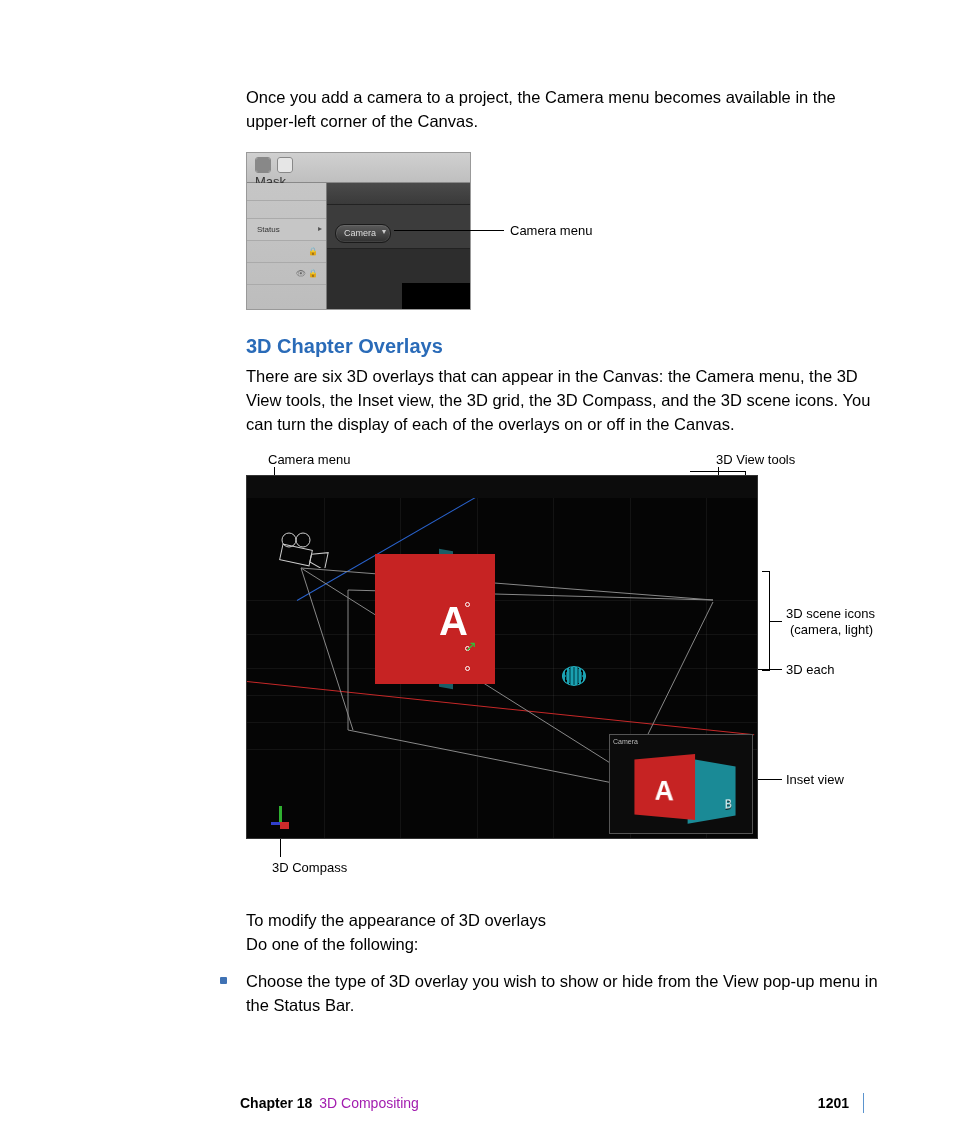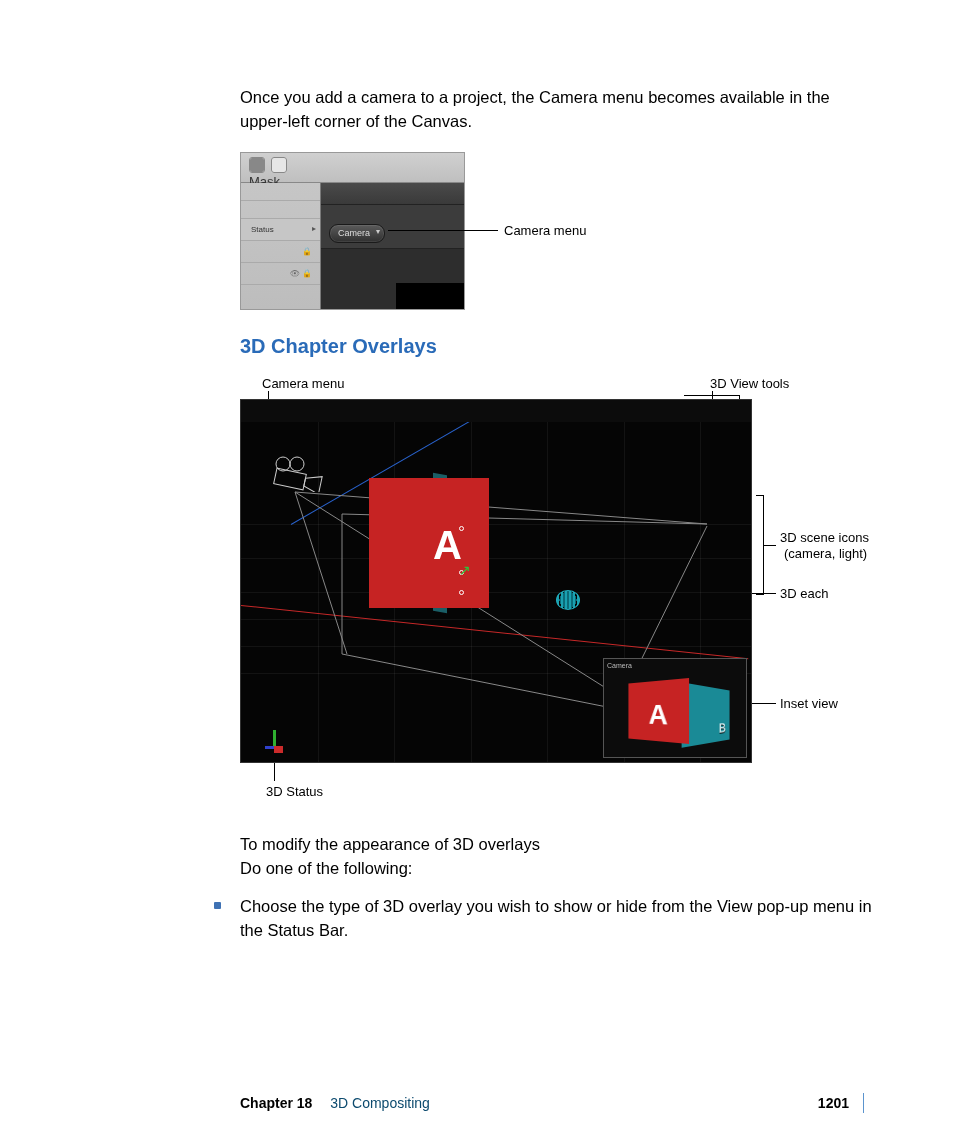--- a/index.html
+++ b/index.html
@@ -8,20 +8,21 @@
     background: #fff;
     width: 954px;
     height: 1145px;
     position: relative;
     color: #000;
   }
   .page {
     padding: 86px 72px 0 240px;
     font-size: 16.5px;
     line-height: 1.45;
+    margin-left: 6px;
   }
   .intro { margin-bottom: 18px; }
   h2.section {
     color: #2a6bb8;
     font-size: 20px;
     font-weight: 600;
     margin-top: 8px;
     margin-bottom: 4px;
   }
   .bold { font-weight: 400; }
@@ -53,21 +54,21 @@
     right: 90px;
     display: flex;
     justify-content: space-between;
     font-size: 14px;
     border-right: 1.5px solid #5b94ce;
     padding-right: 14px;
     height: 20px;
     align-items: center;
   }
   .footer .chap { font-weight: 700; }
-  .footer .title { color: #0c4a6e; margin-left: 14px; }
+  .footer .title { color: #a21caf; margin-left: 3px; }
   .footer .pn { font-weight: 700; }
 
   
   .fig1wrap {
     position: relative;
     height: 170px;
     margin: 8px 0 10px 0;
   }
   .fig1 {
     width: 225px;
@@ -281,20 +282,21 @@
         <div class="fig1-dark2"></div>
       </div>
       <div class="cam-btn">Camera</div>
       <div class="fig1-blk"></div>
     </div>
     <div class="fig1-callout-line"></div>
     <div class="fig1-callout-text">Camera menu</div>
   </div>
 
   <h2 class="section">3D Chapter Overlays</h2>
+  <p>There are six 3D overlays that can appear in the Canvas: the Camera menu, the 3D View tools, the Inset view, the 3D grid, the 3D Compass, and the 3D scene icons. You can turn the display of each of the overlays on or off in the Canvas.</p>
 
   <div class="fig2wrap">
 
     <div class="co-label" style="left:30px; top:0;">Camera menu</div>
     <div class="co-line co-linev" style="left:36px; top:16px; height:14px;"></div>
 
     <div class="co-label" style="left:478px; top:0;">3D View tools</div>
     <div class="co-line co-linev" style="left:480px; top:16px; height:8px;"></div>
     <div class="bracket" style="left:452px; top:20px; width:56px; height:6px; border-bottom:none;"></div>
     <div class="co-line co-linev" style="left:452px; top:26px; height:4px;"></div>
@@ -369,21 +371,21 @@
     <div class="co-label" style="left:548px; top:154px;">3D scene icons</div>
     <div class="co-label" style="left:552px; top:170px;">(camera, light)</div>
 
     <div class="co-line co-lineh" style="left:520px; top:218px; width:24px;"></div>
     <div class="co-label" style="left:548px; top:210px;">3D each</div>
 
     <div class="co-line co-lineh" style="left:520px; top:328px; width:24px;"></div>
     <div class="co-label" style="left:548px; top:320px;">Inset view</div>
 
     <div class="co-line co-linev" style="left:42px; top:388px; height:18px;"></div>
-    <div class="co-label" style="left:34px; top:408px;">3D Status</div>
+    <div class="co-label" style="left:34px; top:408px;">3D Compass</div>
   </div>
 
   <div class="modify">
     <p><span class="bold">To modify the appearance of 3D overlays</span></p>
     <p>Do one of the following:</p>
     <ul class="bullets">
       <li>Choose the type of 3D overlay you wish to show or hide from the View pop-up menu in the Status Bar.</li>
     </ul>
   </div>
 

